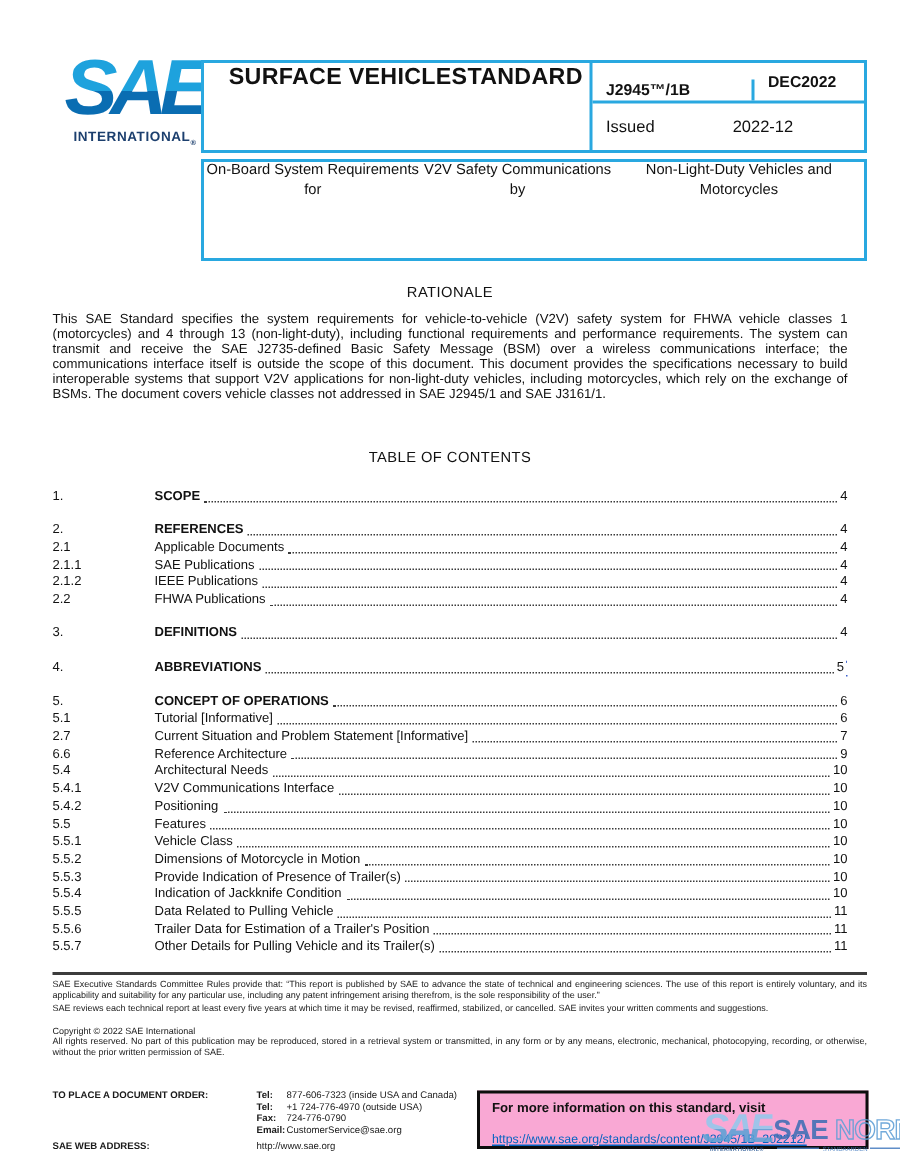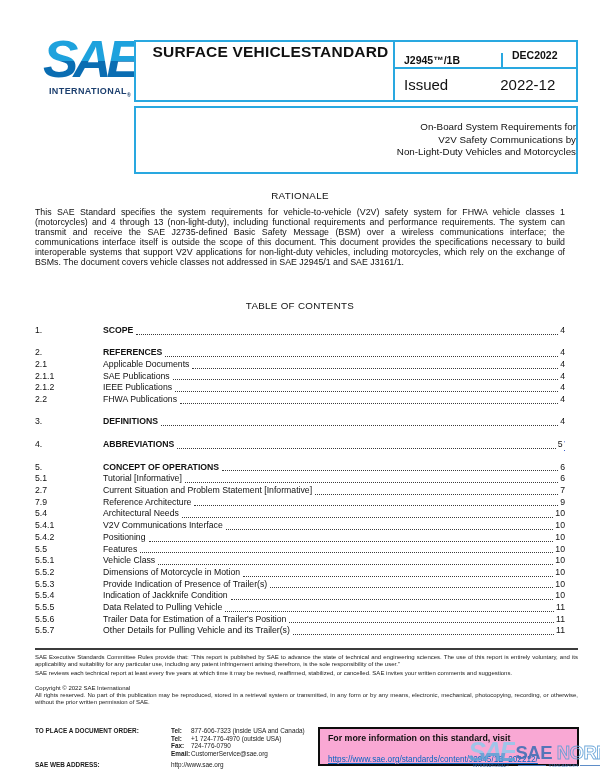--- a/index.html
+++ b/index.html
@@ -21,26 +21,26 @@
   .hbox{position:absolute;left:134px;top:40px;width:444px;height:62px;
         border:2px solid #29a8e0;box-sizing:border-box;display:flex;background:#fff;}
   .hleft{width:259px;border-right:2px solid #29a8e0;box-sizing:border-box;display:flex;
          justify-content:center;padding-left:12px;
          font-weight:bold;font-size:15.5px;line-height:1.25;letter-spacing:0.2px;}
   .hright{flex:1;display:flex;flex-direction:column;}
   .hrow1{height:27px;display:flex;border-bottom:2px solid #29a8e0;box-sizing:border-box;}
   .hnum{width:108px;border-right:2px solid #29a8e0;box-sizing:border-box;display:flex;
         align-items:center;padding-left:9px;font-weight:bold;font-size:10.5px;margin-top:11px;}
   .hdate{flex:1;display:flex;align-items:center;padding-left:9px;font-weight:bold;font-size:10.5px;text-align:right;}
-  .hrow2{flex:1;display:flex;align-items:center;padding-left:9px;font-size:15px;}
+  .hrow2{flex:1;display:flex;align-items:center;padding-left:9px;font-size:11px;}
   .hrow2 .issued-value{margin-left:52px;}
 
   .tbox{position:absolute;left:134px;top:106px;width:444px;height:68px;
-        border:2px solid #29a8e0;box-sizing:border-box;display:flex;flex-direction:column;
-        justify-content:center;align-items:flex-end;font-size:9.8px;line-height:12.6px;text-align:center;}
+        border:2px solid #29a8e0;box-sizing:border-box;display:flex;
+        justify-content:center;align-items:flex-start;font-size:9.8px;line-height:12.6px;text-align:center;}
 
   
   .center-head{position:absolute;left:35px;width:530px;text-align:center;font-size:9.8px;letter-spacing:0.3px;}
   #rationale-head{top:190px;text-align:center;}
   .rationale-body{position:absolute;left:35px;top:208px;width:530px;
                   font-size:8.8px;line-height:9.95px;text-align:justify;}
   #toc-head{top:300px;}
 
   
   .toc{position:absolute;left:35px;top:325px;width:530px;}
@@ -192,21 +192,21 @@
         <span class="tl"></span>
         <span class="tp">6</span>
       </div>
     <div class="trow">
         <span class="tn">2.7</span>
         <span class="tt">Current Situation and Problem Statement [Informative]</span>
         <span class="tl"></span>
         <span class="tp">7</span>
       </div>
     <div class="trow">
-        <span class="tn">7.9</span>
+        <span class="tn">6.6</span>
         <span class="tt">Reference Architecture</span>
         <span class="tl"></span>
         <span class="tp">9</span>
       </div>
     <div class="trow">
         <span class="tn">5.4</span>
         <span class="tt">Architectural Needs</span>
         <span class="tl"></span>
         <span class="tp">10</span>
       </div>

